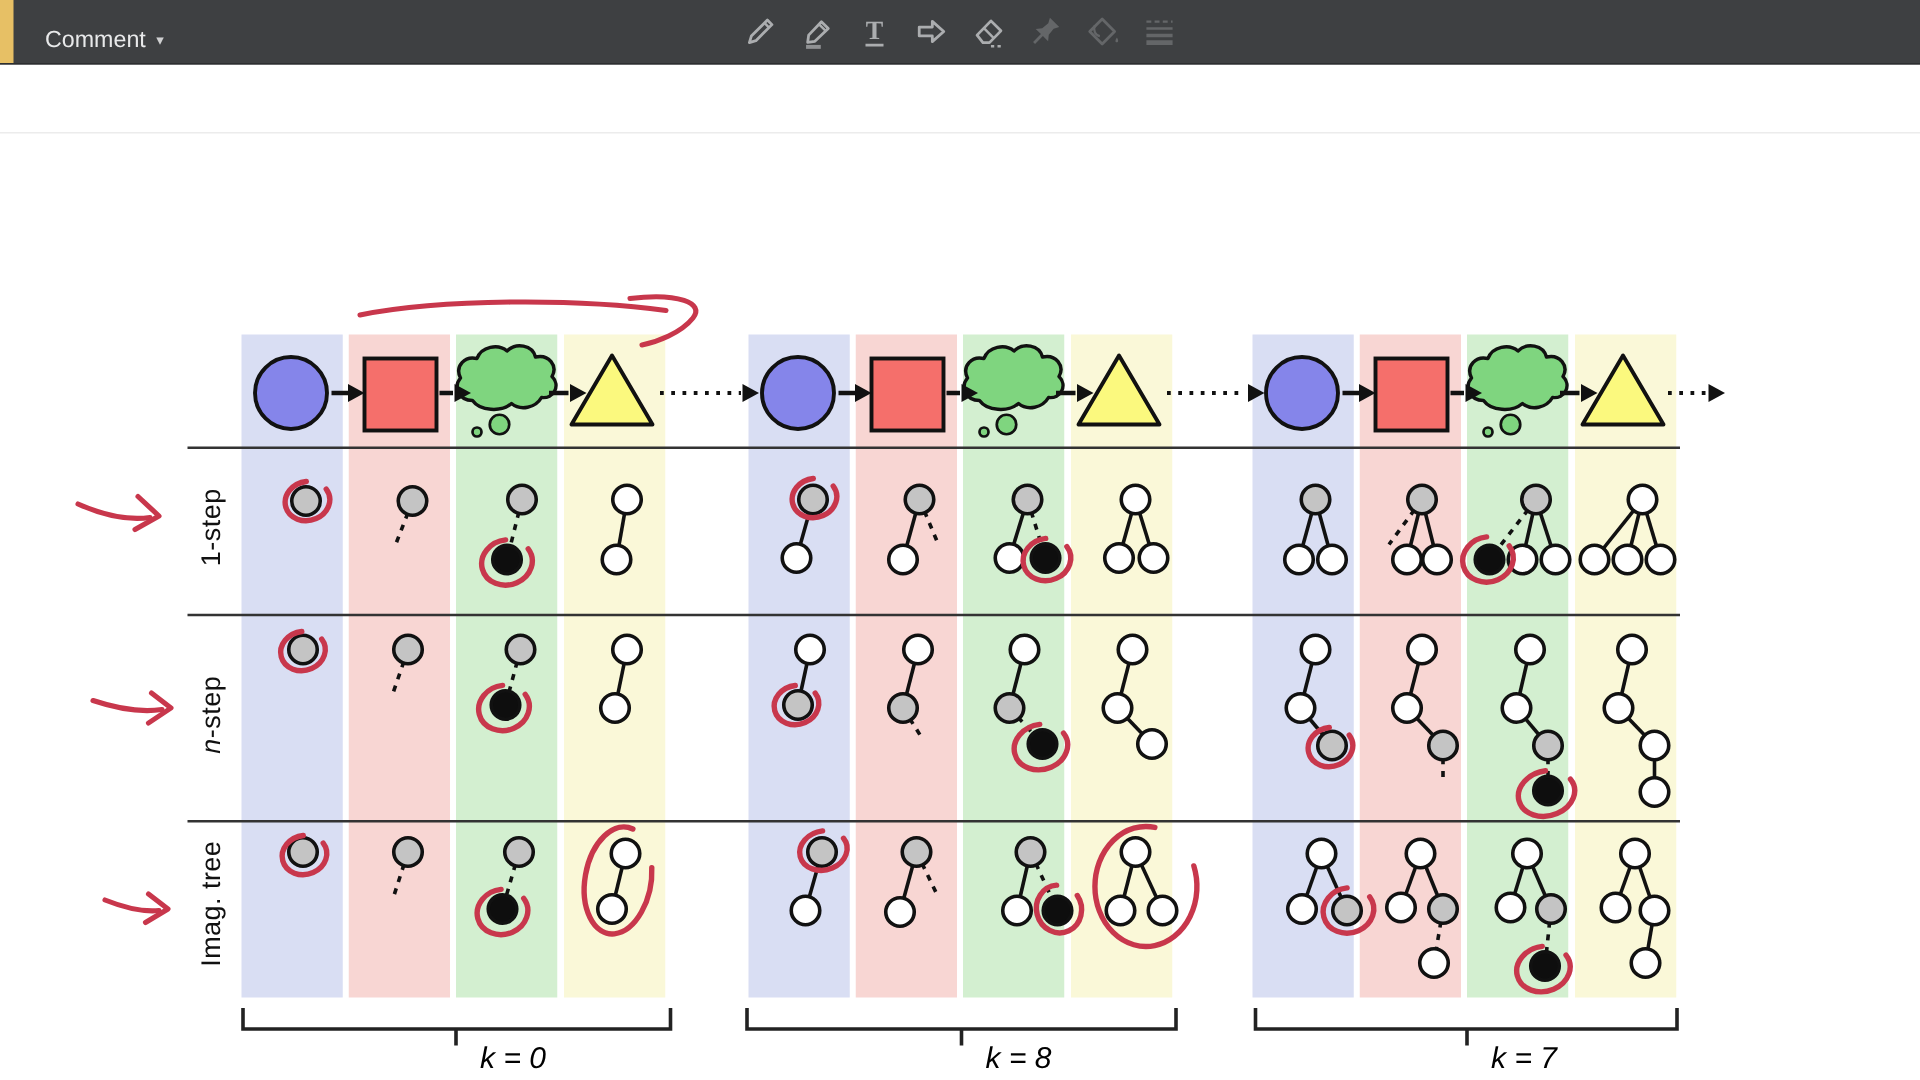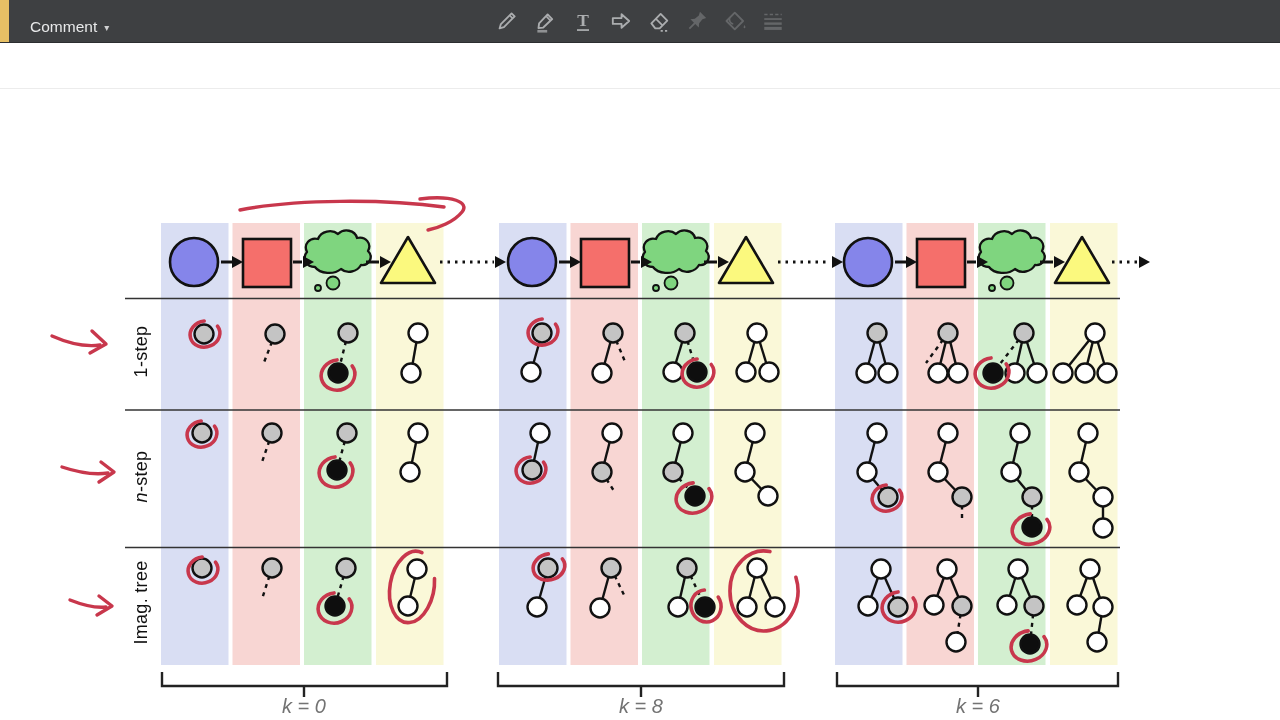--- a/index.html
+++ b/index.html
@@ -18,22 +18,22 @@
     color:#abadaf;display:flex;align-items:center;justify-content:center;}
   .tool.disabled{color:#646668;}
   .tool svg{display:block;}
   
   .page-top-edge{position:absolute;left:0;top:88px;width:1280px;height:1px;background:#ececec;}
   #fig{position:absolute;left:0;top:0;width:1280px;height:720px;}
   
   .row-label{position:absolute;width:160px;text-align:center;font-size:18px;color:#111;
     transform:rotate(-90deg);letter-spacing:.3px;}
   .row-label .pre-italic{font-style:italic;}
-  .k-label{position:absolute;width:120px;text-align:center;font-style:italic;
-    font-size:20px;color:#737373;}
+  .k-label{position:absolute;width:120px;text-align:right;font-style:italic;
+    font-size:20px;color:#000000;}
 </style>
 </head>
 <body>
 
 <div class="topbar">
   <div class="accent-strip"></div>
   <button class="comment-btn">
     <span>Comment</span>
     <span class="caret">▾</span>
   </button>
@@ -355,13 +355,13 @@
       <path d="M99,596 L112,606 L97,615" fill="none" stroke="#c8374c" stroke-width="3.4" stroke-linecap="round" stroke-linejoin="round"></path>
     </g>
   </svg>
 
 <div class="row-label" style="left:61px;top:341px;"><span>1</span><span>-step</span></div>
 <div class="row-label" style="left:61px;top:466px;"><span class="pre-italic">n</span><span>-step</span></div>
 <div class="row-label" style="left:61px;top:592px;"><span>Imag.</span><span> tree</span></div>
 
 <div class="k-label" style="left:244px;top:695px;">k = 0</div>
 <div class="k-label" style="left:581px;top:695px;">k = 8</div>
-<div class="k-label" style="left:918px;top:695px;">k = 6</div>
+<div class="k-label" style="left:918px;top:695px;">k = 7</div>
 
 </body></html>

